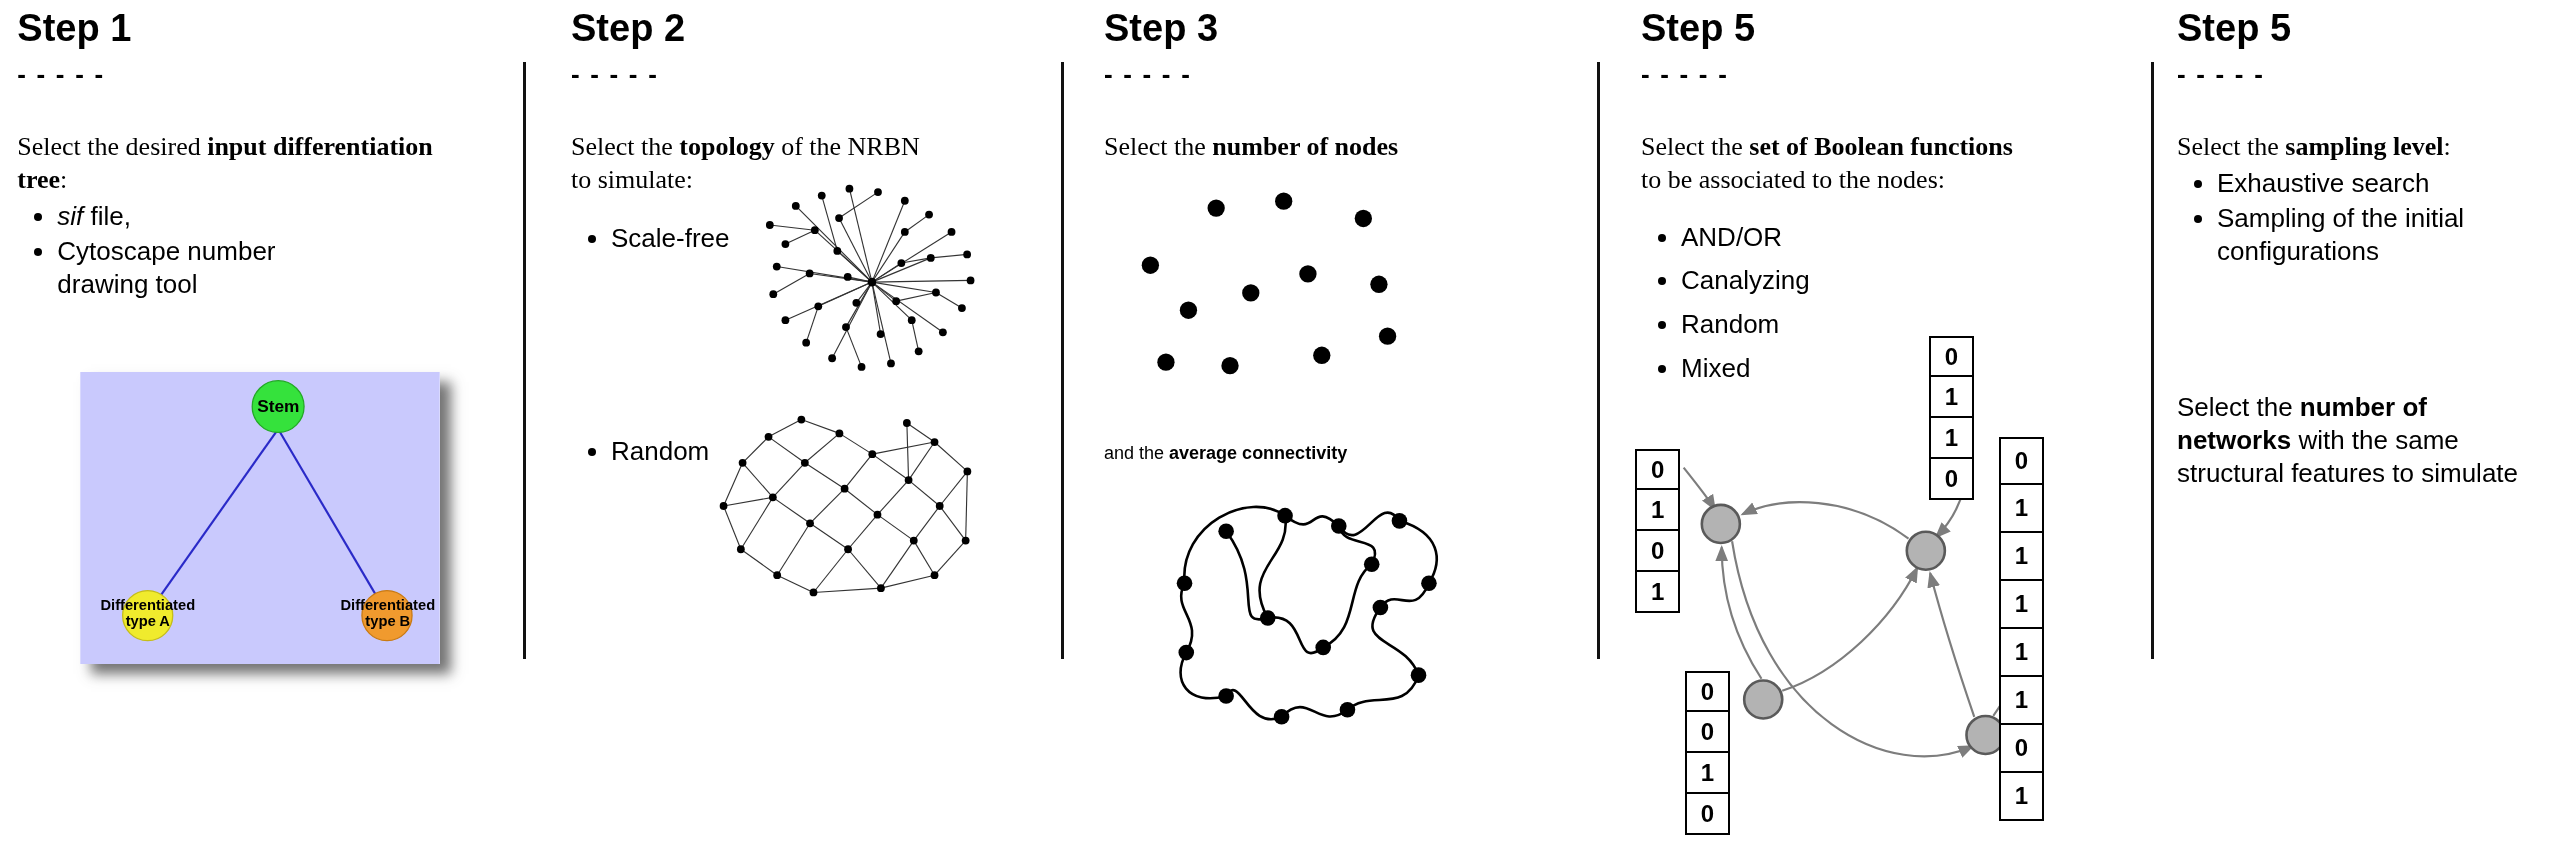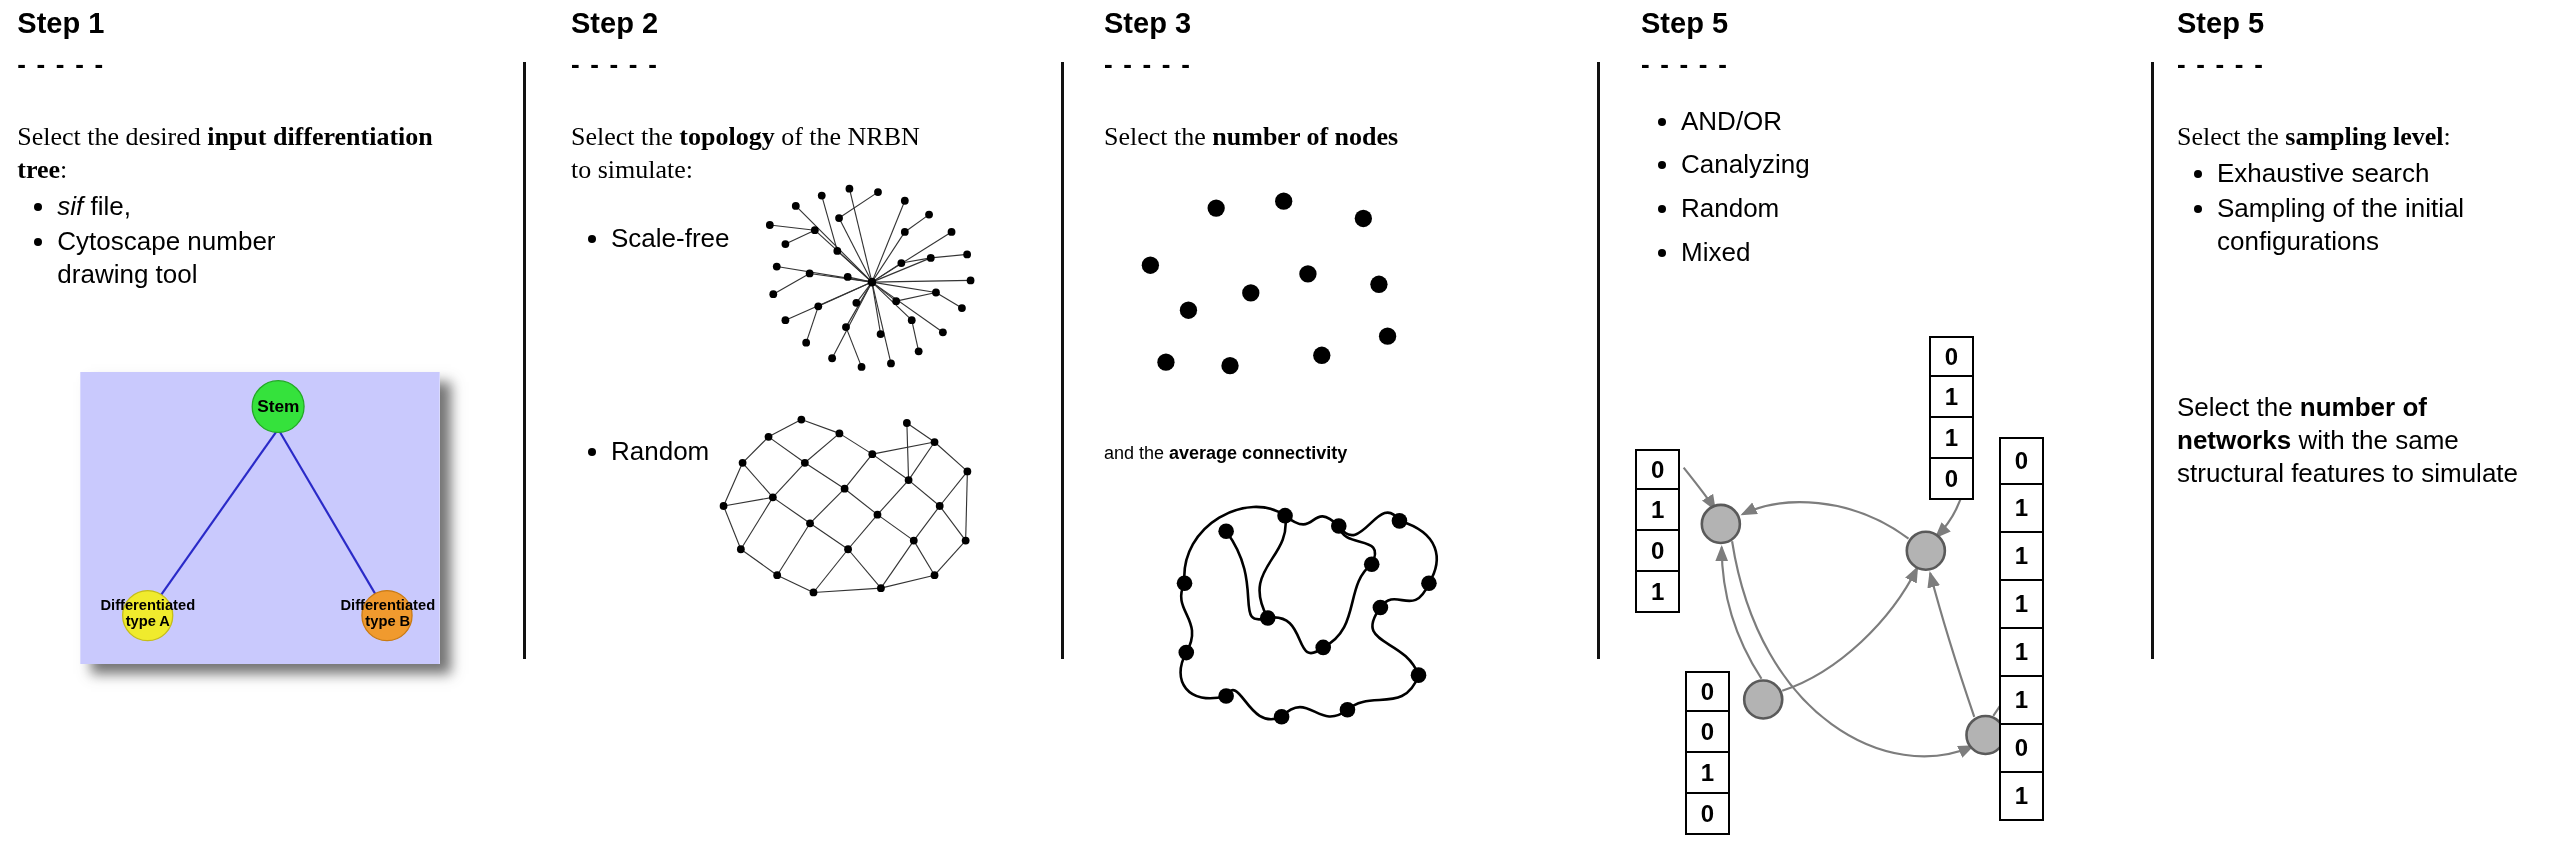--- a/index.html
+++ b/index.html
@@ -11,21 +11,21 @@
   .col{position:absolute;top:0;height:100%;}
   #col1{left:17.3px;width:485px;}
   #col2{left:571px;width:476px;}
   #col3{left:1104px;width:485px;}
   #col4{left:1641px;width:498px;}
   #col5{left:2177px;width:394px;}
 
   .divider{position:absolute;top:62px;height:597px;width:2.6px;background:#111;}
   #div1{left:523px;} #div2{left:1061px;} #div3{left:1597px;} #div4{left:2151px;}
 
-  .step-title{font-size:29px;font-weight:bold;margin:0;padding-top:7px;}
+  .step-title{font-size:38px;font-weight:bold;margin:0;padding-top:7px;}
   .dashes{font-size:26px;font-weight:bold;margin-top:8.7px;letter-spacing:1.7px;}
   .para{font-size:26px;line-height:33px;margin-top:40px;font-family:Liberation Serif, serif;}
   .b{font-weight:bold;}
   .i{font-style:italic;}
   ul.bullets{list-style:disc;margin:3.5px 0 0 0;padding-left:40px;font-size:26px;line-height:33px;}
   ul.bullets li{padding:0.9px 0;}
   ul.bullets-lg{line-height:42px;margin-top:19px;}
 
   
   .tree-panel{position:absolute;left:63px;top:372px;width:360px;height:292px;
@@ -328,20 +328,23 @@
       <circle cx="132" cy="158" r="9"></circle>
         <circle cx="196" cy="192" r="9"></circle>
         <circle cx="252" cy="96" r="9"></circle>
     </g>
   </svg>
 </div>
 
 <div class="col" id="col4">
   <h2 class="step-title">Step 5</h2>
   <div class="dashes">- - - - -</div>
+  <div class="para" style="width:376px">
+    <span>Select the </span><span class="b">set of Boolean functions</span><span> to be associated to the nodes:</span>
+  </div>
   <ul class="bullets bullets-lg">
     <li>AND/OR</li>
     <li>Canalyzing</li>
     <li>Random</li>
     <li>Mixed</li>
   </ul>
 </div>
 
 <div id="bool-net">
   <svg width="519" height="538" viewBox="0 0 600 622">

